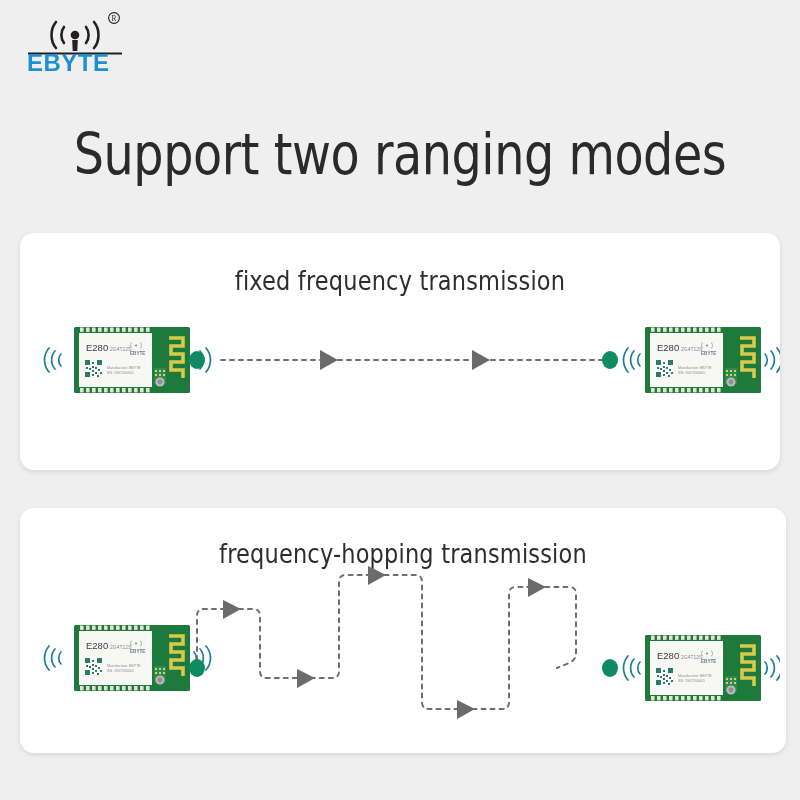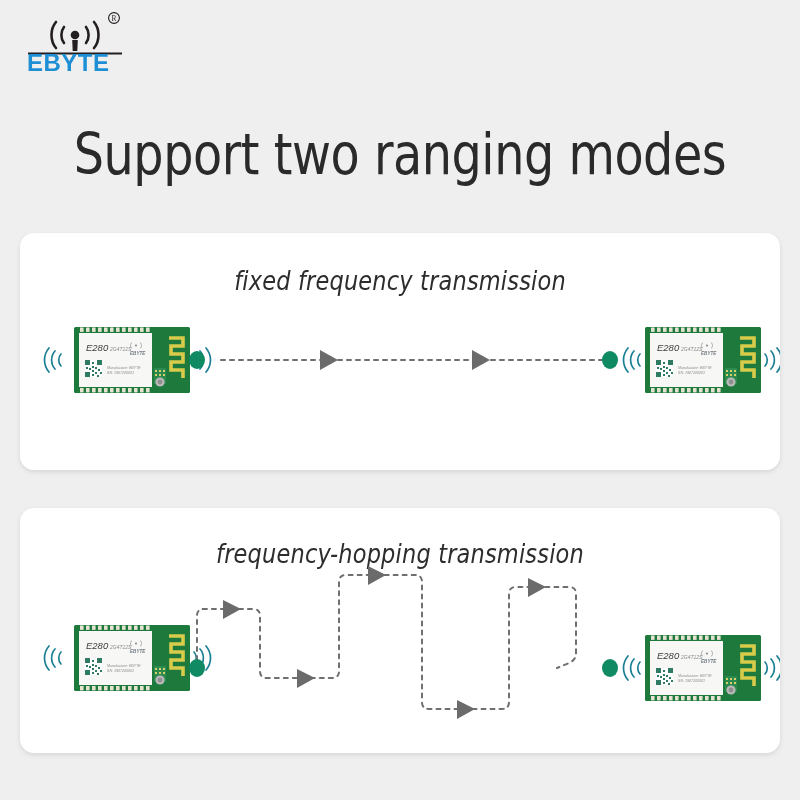--- a/index.html
+++ b/index.html
@@ -45,24 +45,23 @@
   }
 
   
   .card {
     position: absolute;
     left: 20px;
     width: 760px;
     background: #ffffff;
     border-radius: 14px;
     box-shadow: 0 2px 5px rgba(0,0,0,0.10);
-    font-style: italic;
   }
   .card-1 { top: 233px; height: 237px; }
-  .card-2 { top: 508px; height: 245px; }
+  .card-2 { top: 508px; height: 245px; padding-left: 6px; }
 
   .card-title {
     position: absolute;
     left: 0;
     width: 100%;
     text-align: center;
     font-family: "Liberation Sans Narrow", "DejaVu Sans Condensed", "Liberation Sans", sans-serif;
     font-size: 26px;
     line-height: 32px;
     font-weight: 400;

